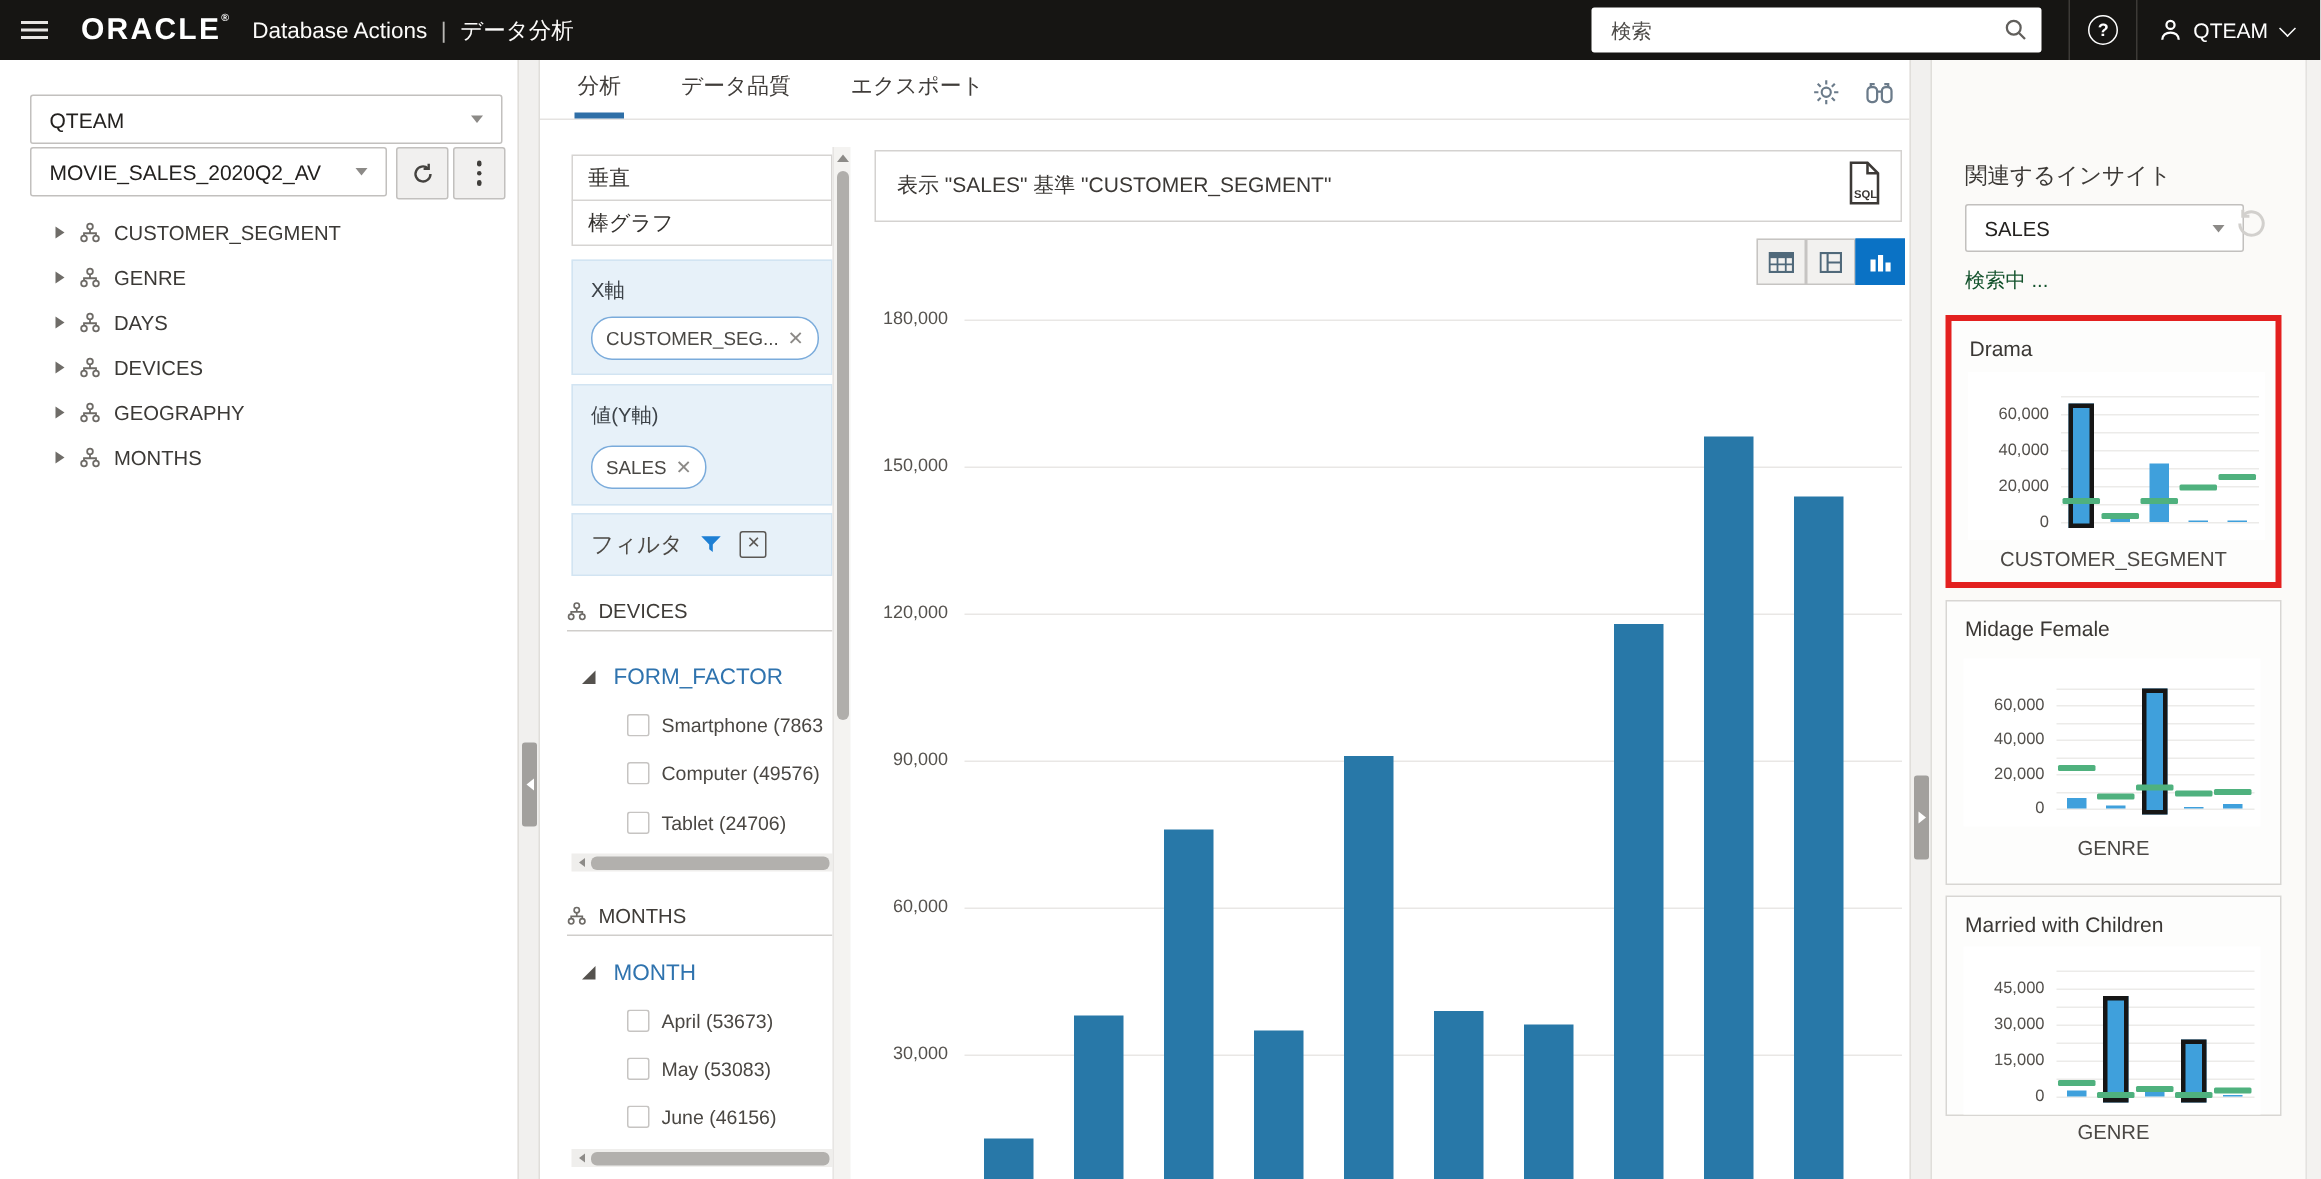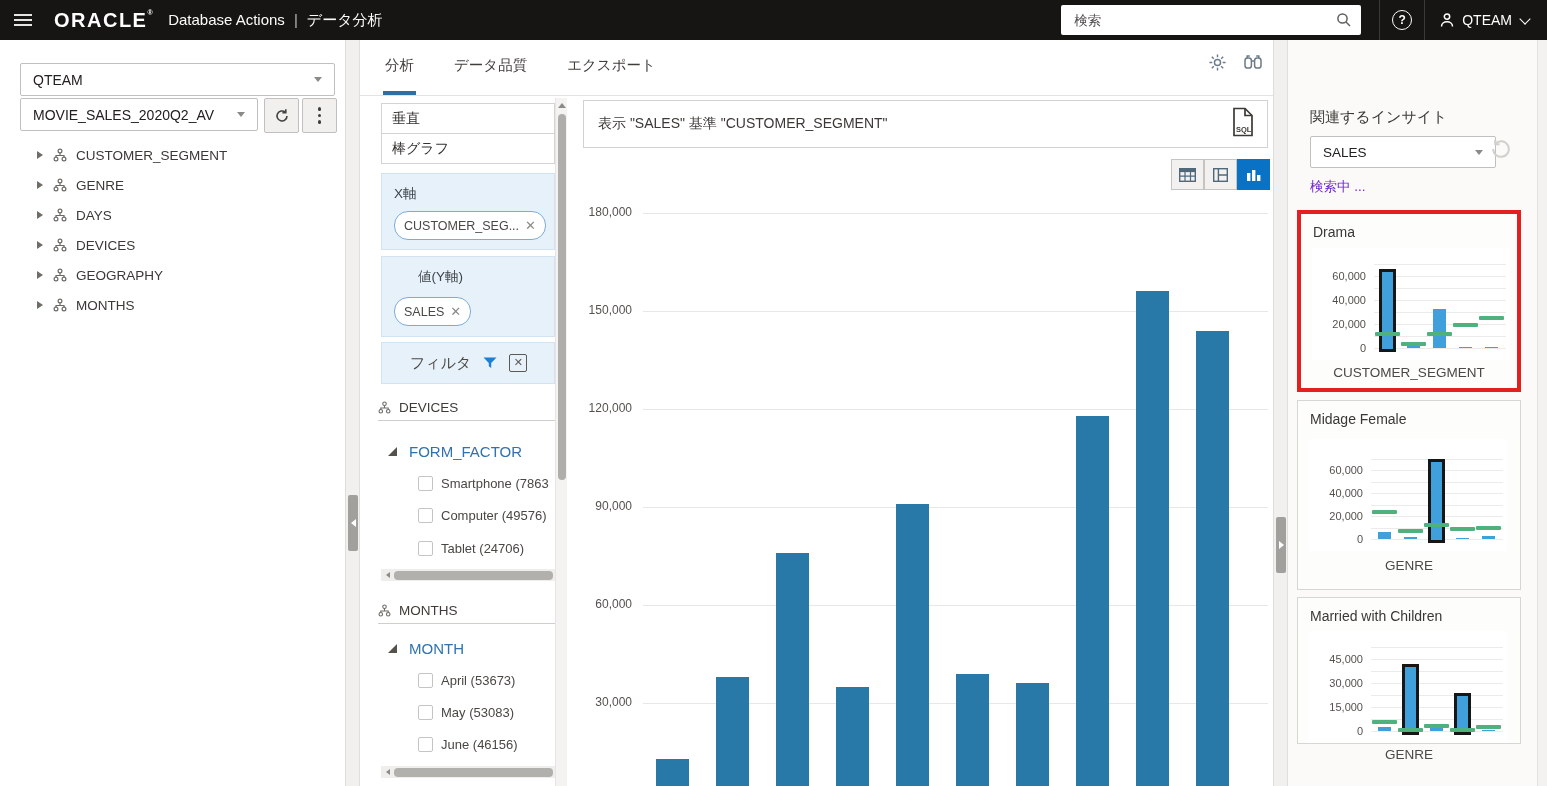--- a/index.html
+++ b/index.html
@@ -41,35 +41,35 @@
        margin:0 10px 0 37px;}
   .hier{margin-right:9px;}
   
   .vsplit{position:absolute;top:40px;width:15px;height:746px;background:#f1f0ee;border-left:1px solid #e0deda;border-right:1px solid #e0deda;box-sizing:border-box;}
   .vhandle{position:absolute;left:2px;width:10px;height:56px;background:#a2a09d;border-radius:2px;cursor:pointer;
            display:flex;align-items:center;justify-content:center;}
   .vhandle .t-l{width:0;height:0;border-top:4px solid transparent;border-bottom:4px solid transparent;border-right:5px solid #fff;}
   .vhandle .t-r{width:0;height:0;border-top:4px solid transparent;border-bottom:4px solid transparent;border-left:5px solid #fff;}
   
   #middle{position:absolute;left:360px;top:40px;width:913px;height:746px;background:#fff;}
-  .tabsbar{position:absolute;left:0;top:0;width:913px;height:56px;border-bottom:1px solid #e5e3e1;box-sizing:border-box;display:flex;align-items:stretch;}
+  .tabsbar{position:absolute;left:0;top:0;width:913px;height:40px;border-bottom:1px solid #e5e3e1;box-sizing:border-box;display:flex;align-items:stretch;}
   .tab{margin-left:23px;font-size:14.5px;color:#403d3a;display:flex;align-items:center;padding:0 2px;border-bottom:4px solid transparent;box-sizing:border-box;cursor:pointer;}
   .tab+.tab{margin-left:36px;}
   .tab.active{border-bottom-color:#2f6fa7;}
   .tabicons{position:absolute;right:10px;top:0;height:48px;display:flex;align-items:center;gap:16px;}
   .tabicons .ic{cursor:pointer;color:#6b7b8a;}
   
   .cfg-row{position:absolute;left:21px;width:174px;height:31px;background:#fff;border:1px solid #d6d4d2;box-sizing:border-box;
            font-size:14px;color:#34322f;display:flex;align-items:center;padding-left:10px;cursor:pointer;}
   .cfg-box{position:absolute;left:21px;width:174px;background:#e7f1f9;border:1px solid #d2e4f2;box-sizing:border-box;}
   .cfg-box .lbl{margin:11px 0 0 12px;font-size:13.5px;color:#3d4349;}
   .chip{position:absolute;left:12px;height:27px;background:#fff;border:1px solid #7aabdb;border-radius:14px;
         display:flex;align-items:center;padding:0 9px;font-size:12.5px;color:#4a4845;cursor:pointer;white-space:nowrap;}
   .chip .x{margin-left:6px;color:#8c8a87;font-size:13px;cursor:pointer;}
-  .filterbox{display:flex;align-items:center;padding-left:28px;}
+  .filterbox{display:flex;align-items:center;padding-left:12px;}
   .filterbox .ftxt{font-size:15px;color:#4c4945;}
   .boxx{width:16px;height:16px;border:1.5px solid #5b5855;border-radius:2px;color:#5b5855;font-size:11px;line-height:15px;
         text-align:center;margin-left:12px;cursor:pointer;}
   .sec-head{position:absolute;left:18px;width:177px;height:26px;display:flex;align-items:center;gap:8px;
             font-size:13.5px;color:#3f3c38;border-bottom:1px solid #d0cecb;box-sizing:border-box;}
   .attr-row{position:absolute;left:28px;display:flex;align-items:center;gap:12px;font-size:15px;color:#2f73ae;cursor:pointer;}
   .exp{width:0;height:0;border-bottom:9px solid #55524e;border-left:9px solid transparent;}
   .cbrow{position:absolute;left:58px;width:137px;display:flex;align-items:center;gap:8px;overflow:hidden;white-space:nowrap;cursor:pointer;}
   .cb{flex:0 0 15px;width:15px;height:15px;background:#fff;border:1px solid #c6c4c2;border-radius:2px;box-sizing:border-box;}
   .cbl{font-size:13px;color:#4a4743;}
@@ -92,21 +92,21 @@
   
   #main-chart{position:absolute;left:223px;top:110px;width:685px;height:636px;overflow:hidden;}
   .grid{position:absolute;left:60px;right:0;height:1px;background:#e9e7e5;}
   .ytick{position:absolute;left:0;width:49px;text-align:right;font-size:12px;color:#55524e;}
   .mbar{position:absolute;width:33px;}
   
   #insights{position:absolute;left:1288px;top:40px;width:249px;height:746px;background:#fbfaf8;}
   .ins-title{position:absolute;left:22px;top:68px;font-size:15px;color:#3c3936;}
   .ins-select{left:22px;top:96px;width:160px;height:30px;font-size:13.5px;}
   .reset-ic{position:absolute;left:202px;top:98px;cursor:pointer;}
-  .ins-status{position:absolute;left:22px;top:138px;font-size:13.5px;color:#6d28d9;}
+  .ins-status{position:absolute;left:22px;top:138px;font-size:13.5px;color:#14532d;}
   .card{position:absolute;left:9px;width:224px;background:#fdfdfc;border:1px solid #d8d6d3;box-sizing:border-box;cursor:pointer;}
   .card.hl{border:4px solid #e3201f;}
   .card-title{margin:10px 0 0 12px;font-size:14px;color:#3a3734;}
   .chartbox{position:absolute;left:11px;width:198px;height:112px;background:#fff;}
   .card-xlabel{position:absolute;left:0;width:100%;text-align:center;font-size:13.5px;color:#4b4845;}
   .mini-grid{position:absolute;left:62px;width:132px;height:1px;background:#ecebe9;}
   .mini-tick{position:absolute;left:0;width:54px;text-align:right;font-size:11px;color:#54514d;}
   .mini-bar{position:absolute;}
   .mini-bench{position:absolute;height:4px;border-radius:1px;}
   
@@ -282,21 +282,21 @@
         <span>垂直</span>
       </div>
 
     <div class="cfg-box" style="top:133px;height:77px;">
       <div class="lbl">X軸</div>
       <div class="chip" style="top:37px;">
         <span>CUSTOMER_SEG...</span>
         <span class="x">✕</span>
       </div>
     </div>
-    <div class="cfg-box" style="top:216px;height:81px;padding-left:24px;">
+    <div class="cfg-box" style="top:216px;height:81px;">
       <div class="lbl">値(Y軸)</div>
       <div class="chip" style="top:40px;">
         <span>SALES</span>
         <span class="x">✕</span>
       </div>
     </div>
     <div class="cfg-box filterbox" style="top:302px;height:42px;">
       <span class="ftxt">フィルタ</span>
       <svg style="margin-left:12px;" width="14" height="12" viewBox="0 0 14 12">
         <path d="M0.5 0.5 H13.5 L8.2 6 V11 L5.8 9.2 V6 Z" fill="#1d7fd4"></path>

